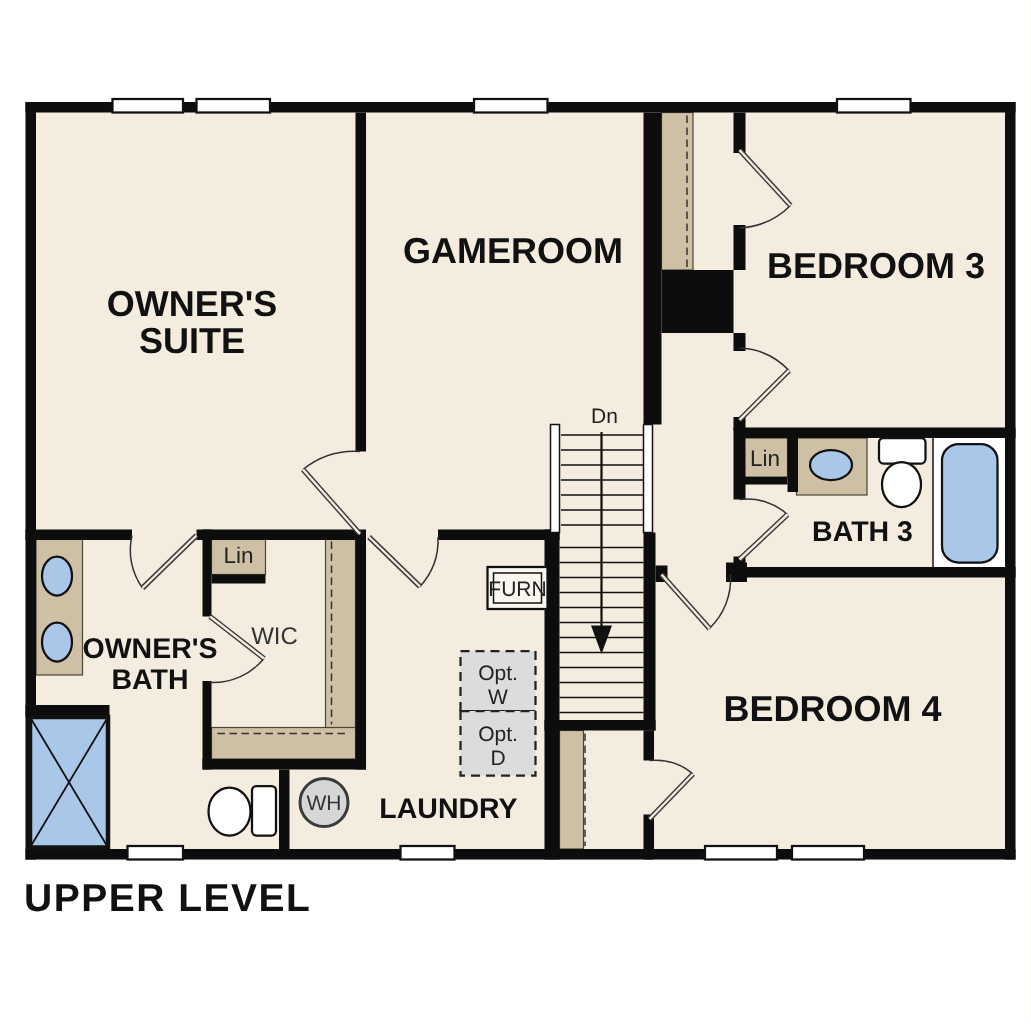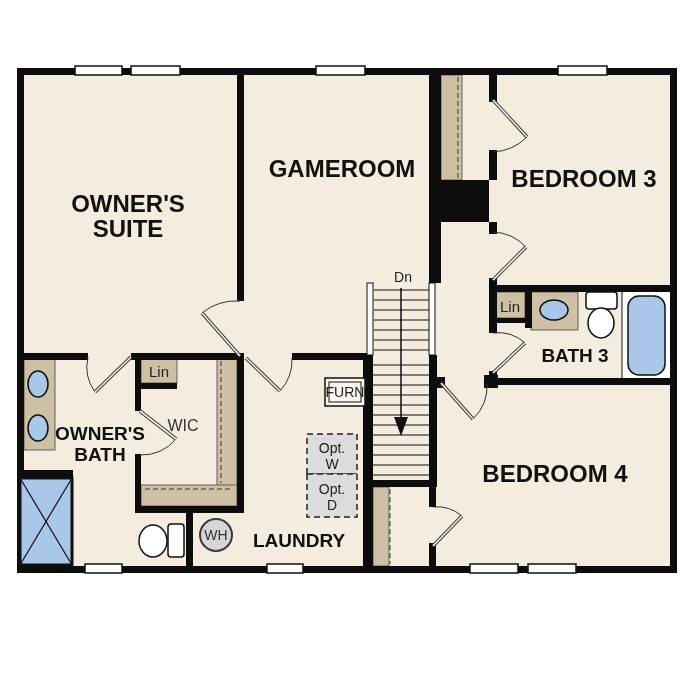--- a/index.html
+++ b/index.html
@@ -152,13 +152,14 @@
       <text x="575" y="355" fill="#111" font-family="&quot;Liberation Sans&quot;, sans-serif" font-size="19" font-weight="700" text-anchor="middle" dominant-baseline="central">BATH 3</text>
       <text x="299" y="540" fill="#111" font-family="&quot;Liberation Sans&quot;, sans-serif" font-size="19" font-weight="700" text-anchor="middle" dominant-baseline="central">LAUNDRY</text>
       <text x="216" y="535" fill="#333" font-family="&quot;Liberation Sans&quot;, sans-serif" font-size="14" font-weight="400" text-anchor="middle" dominant-baseline="central">WH</text>
       <text x="345" y="392" fill="#222" font-family="&quot;Liberation Sans&quot;, sans-serif" font-size="14" font-weight="400" text-anchor="middle" dominant-baseline="central">FURN</text>
       <text x="332" y="448" fill="#222" font-family="&quot;Liberation Sans&quot;, sans-serif" font-size="14" font-weight="400" text-anchor="middle" dominant-baseline="central">Opt.</text>
       <text x="332" y="464" fill="#222" font-family="&quot;Liberation Sans&quot;, sans-serif" font-size="14" font-weight="400" text-anchor="middle" dominant-baseline="central">W</text>
       <text x="332" y="489" fill="#222" font-family="&quot;Liberation Sans&quot;, sans-serif" font-size="14" font-weight="400" text-anchor="middle" dominant-baseline="central">Opt.</text>
       <text x="332" y="505" fill="#222" font-family="&quot;Liberation Sans&quot;, sans-serif" font-size="14" font-weight="400" text-anchor="middle" dominant-baseline="central">D</text>
       <text x="403" y="277" fill="#222" font-family="&quot;Liberation Sans&quot;, sans-serif" font-size="14" font-weight="400" text-anchor="middle" dominant-baseline="central">Dn</text>
     </svg>
+  <div class="plan-title">UPPER LEVEL</div>
 </div>
 
 </body></html>

